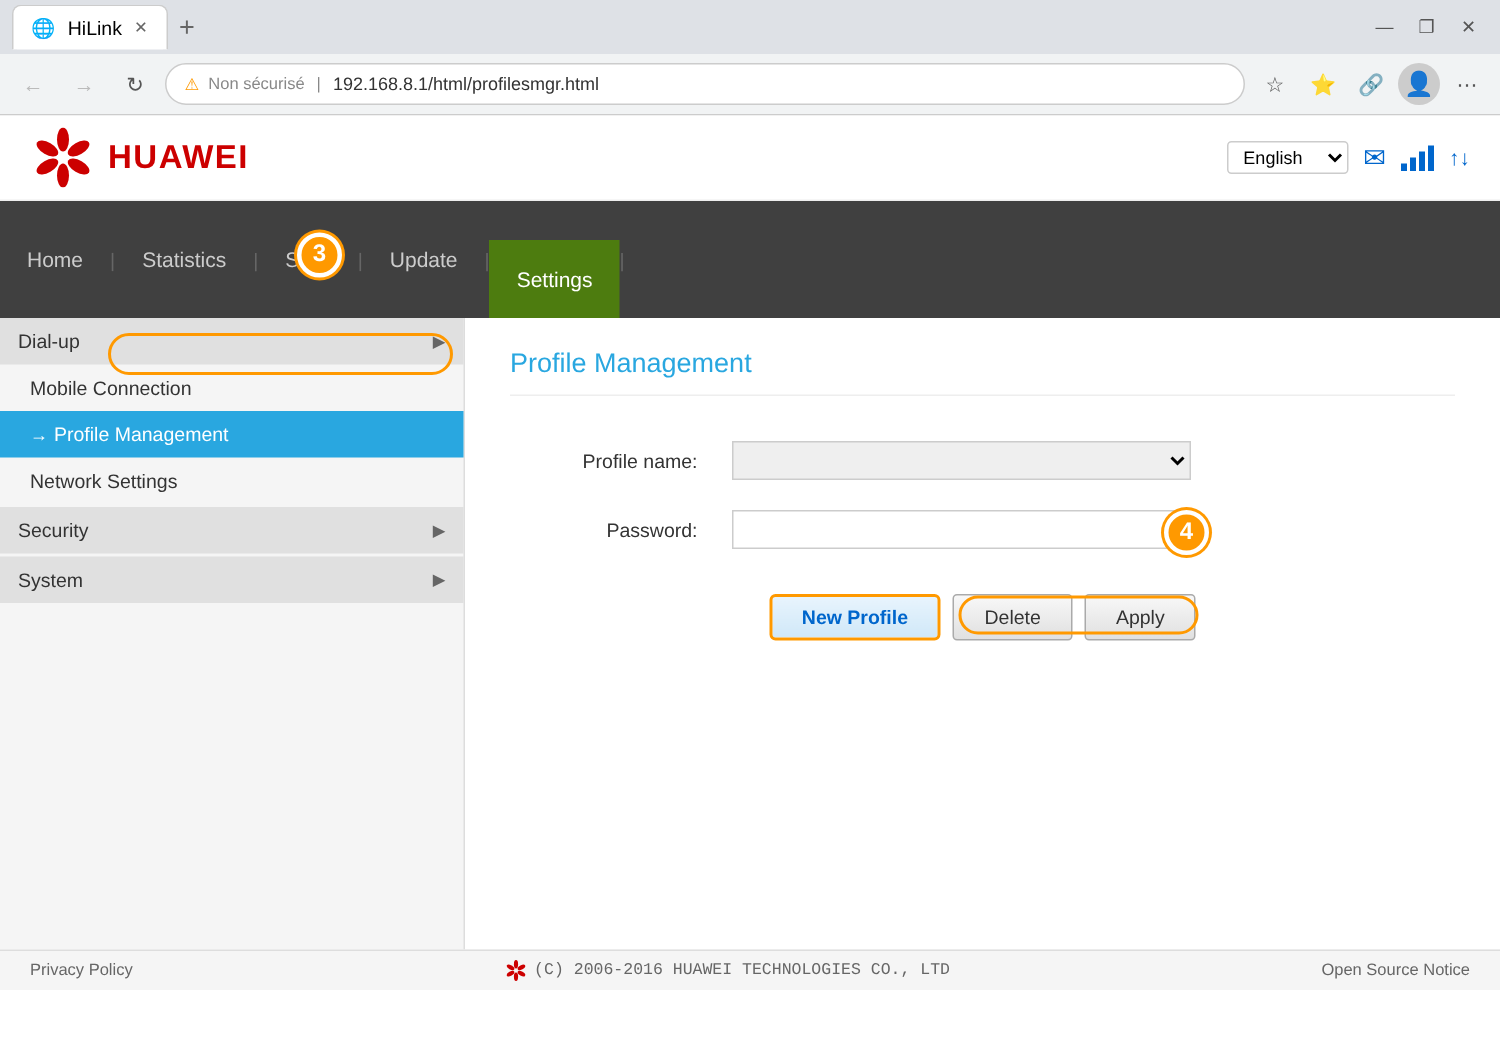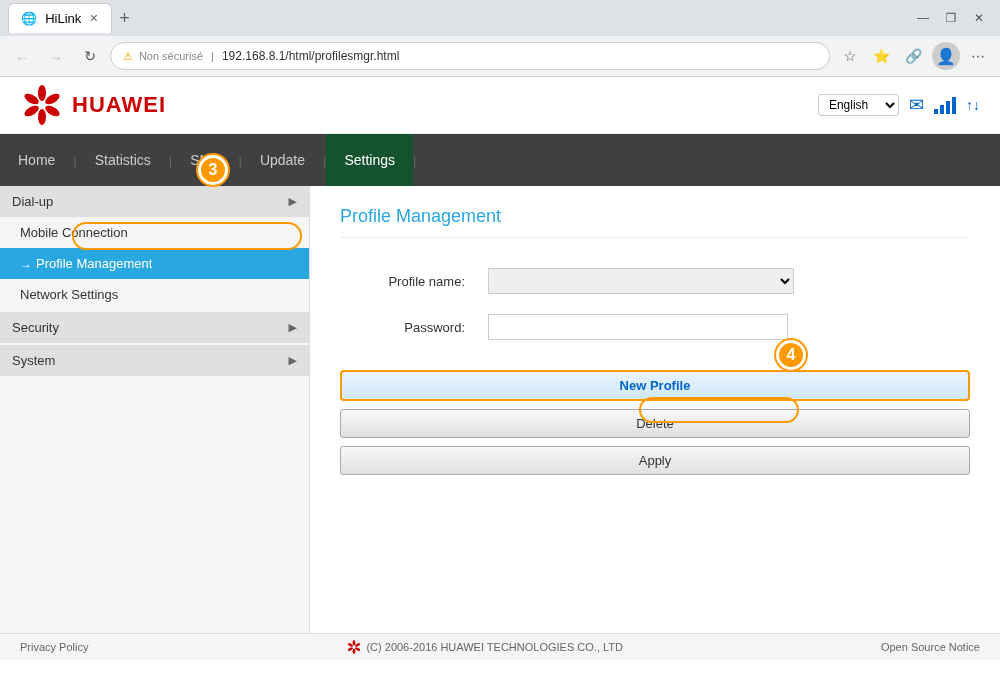--- a/index.html
+++ b/index.html
@@ -34,21 +34,21 @@
     .logo-text { font-size: 22px; font-weight: bold; color: #c00; letter-spacing: 1px; }
     .header-right { display: flex; align-items: center; gap: 10px; }
     .lang-select { padding: 2px 6px; border: 1px solid #ccc; border-radius: 3px; font-size: 12px; background: #fff; }
     .header-icon { font-size: 18px; color: #0066cc; cursor: pointer; }
     .signal-bars { display: flex; align-items: flex-end; gap: 2px; cursor: pointer; }
     .signal-bar { background: #0066cc; width: 4px; }
 
     
     .main-nav { background: #404040; display: flex; align-items: center; }
     .nav-item { padding: 18px 18px; color: #ccc; cursor: pointer; font-size: 14px; position: relative; }
-    .nav-item.active { background: #14532d; color: #fff; }
+    .nav-item.active { background: #4d7c0f; color: #fff; margin-top: 26px; }
     .nav-divider { color: #666; }
 
     
     .content-area { display: flex; flex: 1; }
 
     
     .sidebar { width: 310px; background: #f5f5f5; border-right: 1px solid #ddd; padding: 0; }
     .sidebar-group { margin-bottom: 2px; }
     .sidebar-group-header { display: flex; align-items: center; justify-content: space-between; padding: 8px 12px; background: #e0e0e0; cursor: pointer; font-size: 13px; color: #333; }
     .sidebar-group-header .chevron { font-size: 11px; color: #666; }
@@ -60,27 +60,27 @@
     .main-content { flex: 1; padding: 20px 30px; background: #fff; }
     .page-title { font-size: 18px; color: #29a7e0; font-weight: normal; margin-bottom: 20px; padding-bottom: 10px; border-bottom: 1px solid #eee; }
 
     .form-table { width: 100%; border-collapse: collapse; }
     .form-table tr td { padding: 10px 8px; vertical-align: middle; }
     .form-table .label-cell { width: 140px; color: #333; font-size: 13px; text-align: right; padding-right: 15px; }
     .form-table .input-cell input,
     .form-table .input-cell select { width: 300px; height: 26px; border: 1px solid #ccc; padding: 2px 6px; font-size: 13px; }
     .form-table .input-cell select { width: 306px; }
 
-    .btn-row { display: flex; justify-content: center; gap: 8px; margin-top: 20px; flex-direction: column; }
+    .btn-row { display: flex; justify-content: center; gap: 8px; margin-top: 20px; }
     .btn { padding: 6px 20px; border: 1px solid #aaa; background: linear-gradient(to bottom, #f8f8f8, #e0e0e0); cursor: pointer; font-size: 13px; border-radius: 3px; color: #333; }
     .btn.new-profile-btn { border: 2px solid #f90; background: linear-gradient(to bottom, #e8f4fd, #d0e8f8); color: #0066cc; font-weight: bold; border-radius: 4px; }
 
     
     .footer { background: #f5f5f5; border-top: 1px solid #ddd; padding: 6px 20px; display: flex; align-items: center; justify-content: space-between; font-size: 11px; color: #666; }
-    .footer-logo { display: flex; align-items: center; gap: 4px; }
+    .footer-logo { display: flex; align-items: center; gap: 4px; font-family: Liberation Mono, monospace; }
 
     
     .badge { display: inline-flex; align-items: center; justify-content: center; width: 30px; height: 30px; border-radius: 50%; background: #f90; color: #fff; font-size: 16px; font-weight: bold; border: 3px solid #fff; box-shadow: 0 0 0 2px #f90; }
     .badge-3 { position: absolute; left: 198px; top: 155px; z-index: 10; }
     .badge-4 { position: absolute; left: 776px; top: 340px; z-index: 10; }
     .highlight-ring { position: absolute; border: 2px solid #f90; border-radius: 4px; pointer-events: none; }
     .profile-mgmt-highlight { left: 72px; top: 222px; width: 230px; height: 28px; border-radius: 14px; z-index: 10; }
     .new-profile-highlight { left: 639px; top: 397px; width: 160px; height: 26px; border-radius: 14px; z-index: 10; }
   </style>
 </head>

